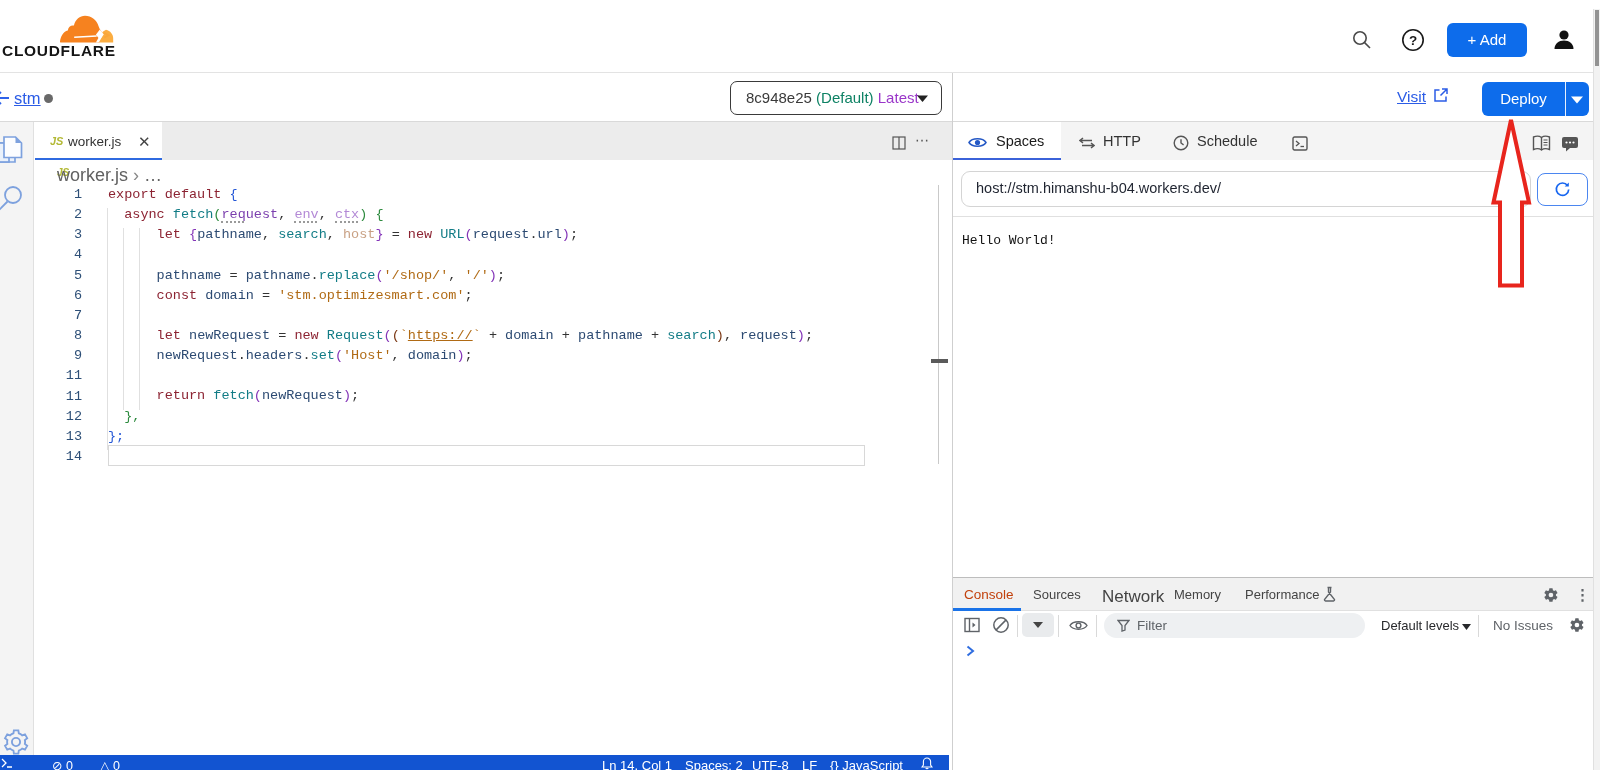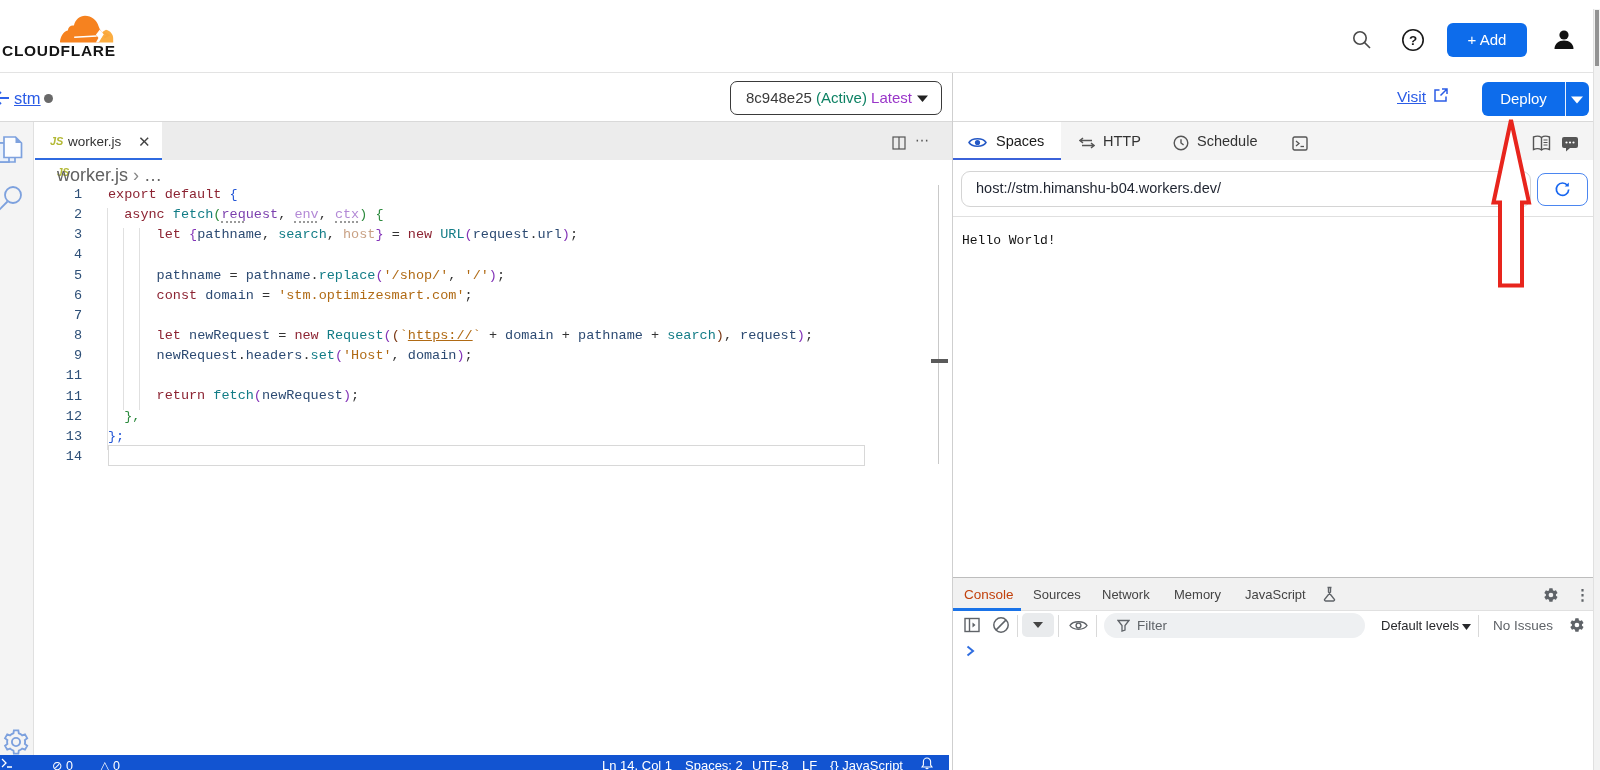--- a/index.html
+++ b/index.html
@@ -50,21 +50,21 @@
   </svg>
 
   <div class="abs" style="left:0;top:73px;width:1600px;height:49px;background:#fff;border-bottom:1px solid #d9d9d9;"></div>
   <svg class="abs" style="left:-7px;top:91px;" width="16" height="14" viewBox="0 0 16 14">
     <path d="M8 1 L2 7 L8 13 M2 7 H16" stroke="#2e62e9" stroke-width="1.8" fill="none"></path>
   </svg>
   <div class="abs" style="left:14px;top:89px;font-size:16.5px;color:#2b5ce6;text-decoration:underline;">stm</div>
   <div class="abs" style="left:44px;top:94px;width:9px;height:9px;border-radius:50%;background:#696969;"></div>
 
   <div class="abs" style="left:730px;top:81px;width:212px;height:34px;border:1px solid #3a3a3a;border-radius:7px;background:#fff;"></div>
-  <div class="abs" style="left:746px;top:89px;font-size:15px;color:#3a3a3a;">8c948e25 <span style="color:#0e8264;">(Active)</span> <span style="color:#9a36c9;">Latest</span></div>
+  <div class="abs" style="left:746px;top:89px;font-size:15px;color:#3a3a3a;">8c948e25 <span style="color:#0e8264;">(Default)</span> <span style="color:#9a36c9;">Latest</span></div>
   <svg class="abs" style="left:916px;top:94px;" width="13" height="9" viewBox="0 0 13 9">
       <path d="M1 1.5 L6.5 8 L12 1.5 Z" fill="#222"></path>
     </svg>
 
   <div class="abs" style="left:1397px;top:88px;font-size:15.5px;color:#2b5ce6;text-decoration:underline;">Visit</div>
   <svg class="abs" style="left:1433px;top:87px;" width="16" height="16" viewBox="0 0 16 16">
     <path d="M6.5 3 H2 V14 H13 V9.5" fill="none" stroke="#2b5ce6" stroke-width="1.5"></path>
     <path d="M9 2 H14 V7 M14 2 L7.5 8.5" fill="none" stroke="#2b5ce6" stroke-width="1.5"></path>
   </svg>
   <div class="abs" style="left:1482px;top:82px;width:107px;height:34px;background:#0d6ceb;border-radius:6px;"></div>
@@ -201,23 +201,23 @@
   </svg>
   <div class="abs" style="left:953px;top:216px;width:647px;height:1px;background:#e0e0e0;"></div>
 
   <div class="abs mono" style="left:962px;top:233px;font-size:13px;color:#111;">Hello World!</div>
 
   <div class="abs" style="left:953px;top:577px;width:647px;height:1px;background:#bdbdbd;"></div>
   <div class="abs" style="left:953px;top:578px;width:647px;height:33px;background:#f1f1f1;border-bottom:1px solid #e0e0e0;"></div>
   <div class="abs" style="left:964px;top:587px;font-size:13.5px;color:#c2410c;">Console</div>
   <div class="abs" style="left:953px;top:608px;width:68px;height:3px;background:#1a73e8;"></div>
   <div class="abs" style="left:1033px;top:587px;font-size:13px;color:#444;">Sources</div>
-  <div class="abs" style="left:1102px;top:587px;font-size:13px;color:#444;">Network</div>
+  <div class="abs" style="left:1102px;top:587px;font-size:17px;color:#444;">Network</div>
   <div class="abs" style="left:1174px;top:587px;font-size:13px;color:#444;">Memory</div>
-  <div class="abs" style="left:1245px;top:587px;font-size:13px;color:#444;">JavaScript</div>
+  <div class="abs" style="left:1245px;top:587px;font-size:13px;color:#444;">Performance</div>
   <svg class="abs" style="left:1322px;top:586px;" width="15" height="16" viewBox="0 0 15 16">
     <path d="M5.5 1.5 H9.5 M6.5 1.5 V6 L12.5 13.5 A1.2 1.2 0 0 1 11.5 15 H3.5 A1.2 1.2 0 0 1 2.5 13.5 L8.5 6 V1.5" fill="none" stroke="#5f6368" stroke-width="1.4"></path>
   </svg>
   <svg class="abs" style="left:1543px;top:587px;" width="16" height="16" viewBox="0 0 24 24">
     <path fill="#5f6368" d="M19.4 13c.04-.33.06-.66.06-1s-.02-.67-.06-1l2.1-1.65a.5.5 0 0 0 .12-.64l-2-3.46a.5.5 0 0 0-.6-.22l-2.5 1a7.3 7.3 0 0 0-1.7-1l-.4-2.65A.5.5 0 0 0 13.9 2h-4a.5.5 0 0 0-.5.42L9 5.07c-.6.25-1.17.58-1.7 1l-2.5-1a.5.5 0 0 0-.6.22l-2 3.46a.5.5 0 0 0 .12.64L4.4 11c-.04.33-.06.66-.06 1s.02.67.06 1l-2.1 1.65a.5.5 0 0 0-.12.64l2 3.46c.14.24.42.34.6.22l2.5-1c.53.42 1.1.75 1.7 1l.4 2.65c.04.24.25.42.5.42h4c.25 0 .46-.18.5-.42l.4-2.65c.6-.25 1.17-.58 1.7-1l2.5 1c.24.1.5 0 .6-.22l2-3.46a.5.5 0 0 0-.12-.64L19.4 13zM11.9 15.5a3.5 3.5 0 1 1 0-7 3.5 3.5 0 0 1 0 7z"></path>
   </svg>
   <div class="abs" style="left:1575px;top:586px;font-size:15px;color:#5f6368;font-weight:bold;">⋮</div>
 
   <svg class="abs" style="left:964px;top:617px;" width="16" height="16" viewBox="0 0 16 16">
     <rect x="1" y="1.5" width="14" height="13" fill="none" stroke="#5f6368" stroke-width="1.4"></rect>

